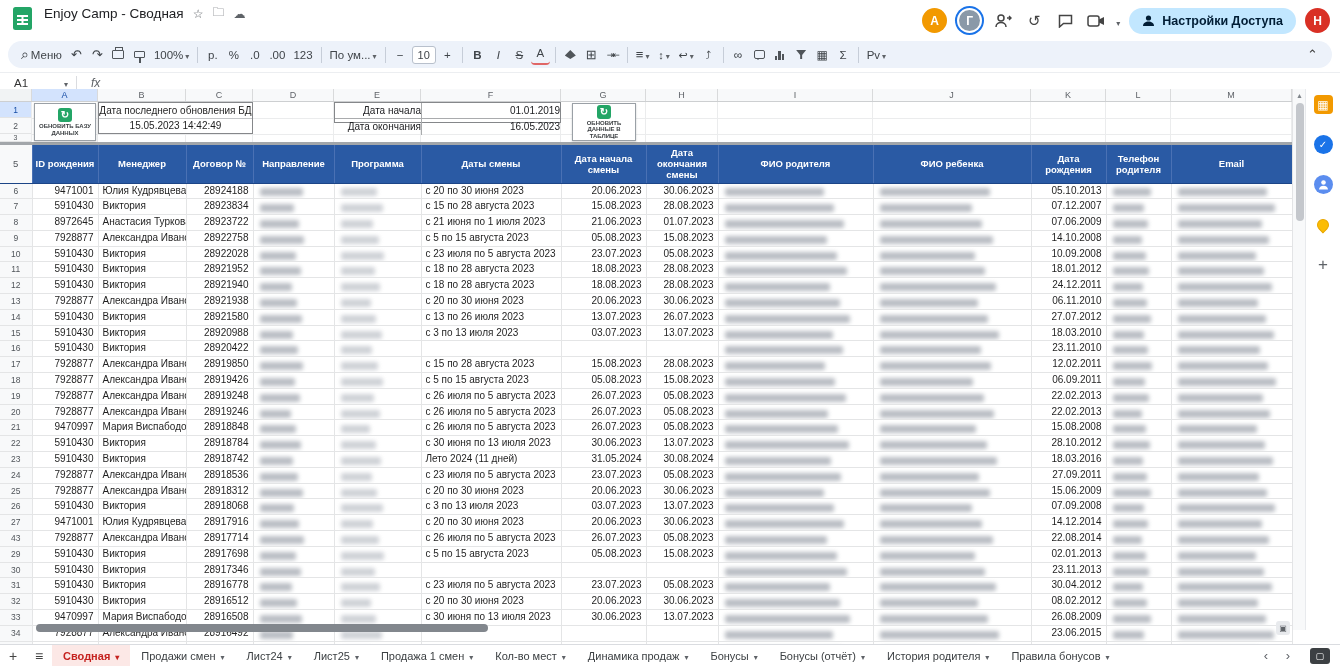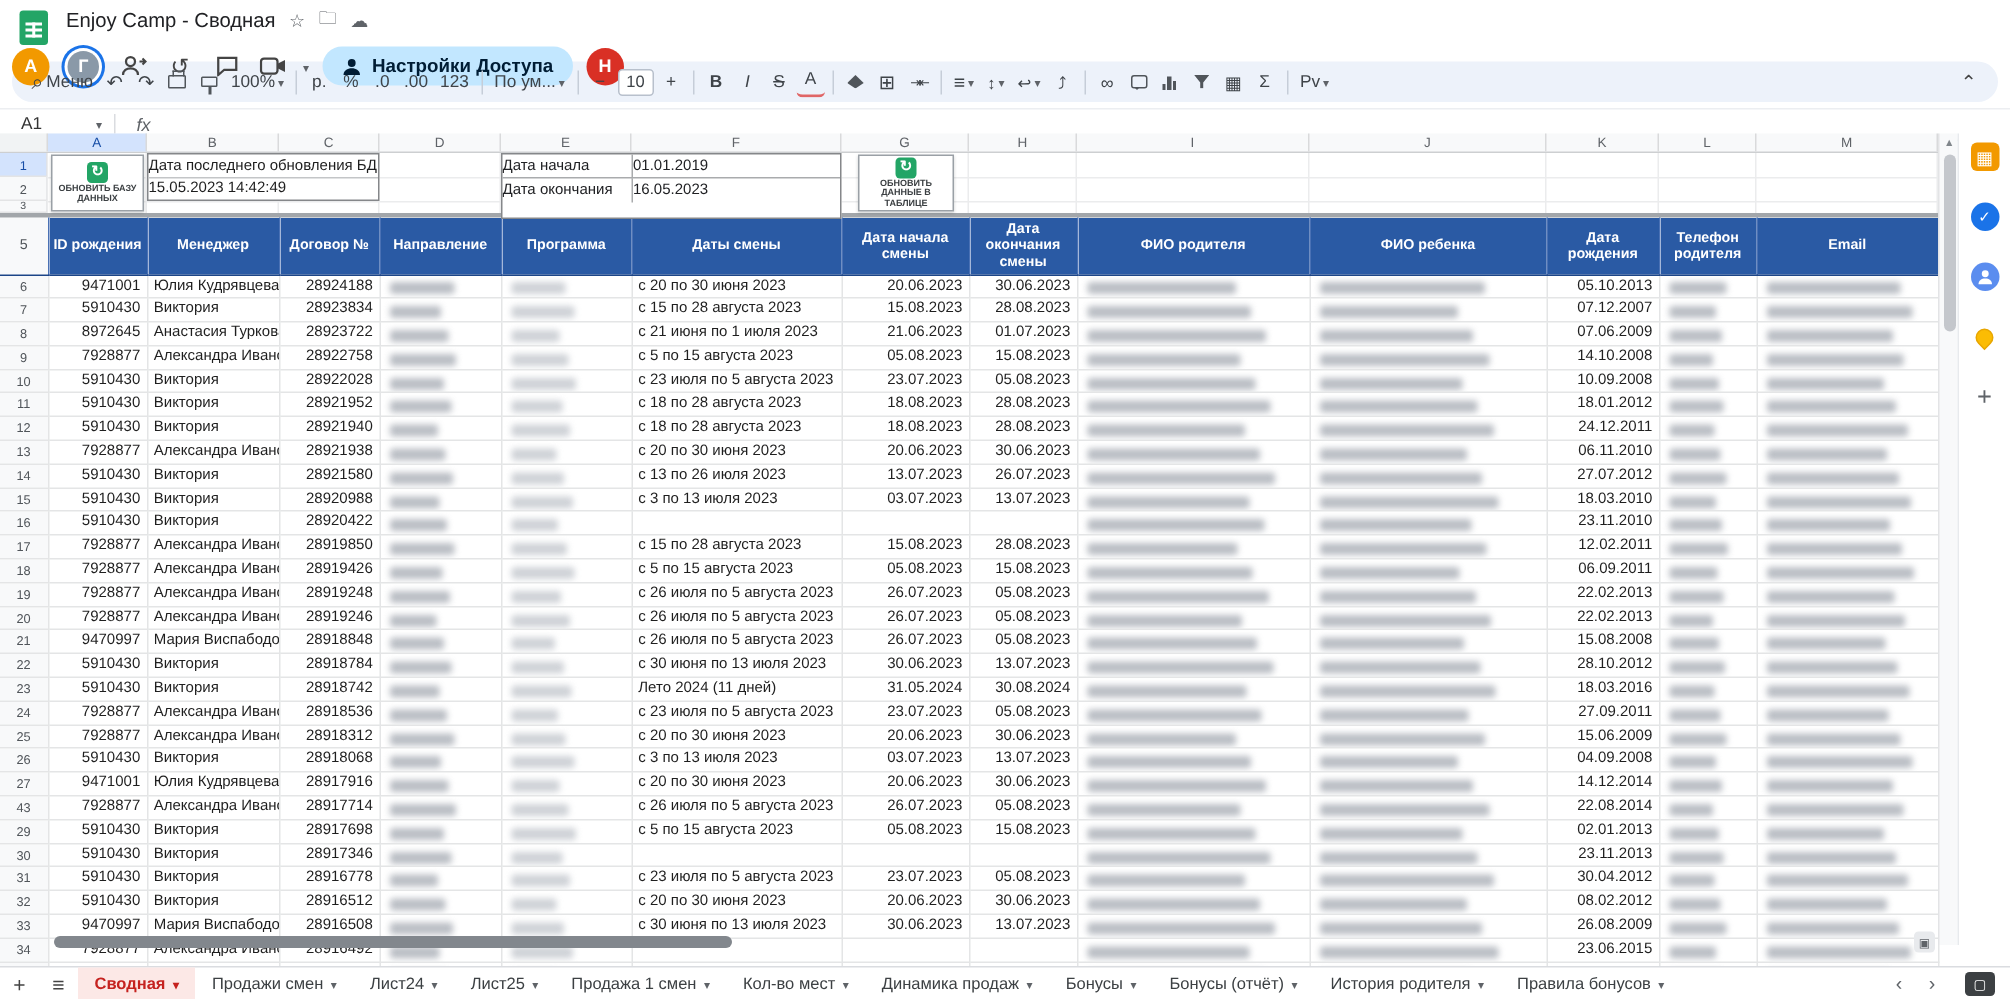--- a/index.html
+++ b/index.html
@@ -1,20 +1,20 @@
 <!DOCTYPE html>
 <html><head>
 <meta charset="utf-8">
 <style>
   * { box-sizing: border-box; margin: 0; padding: 0; }
   html,body { width:1340px; height:666px; overflow:hidden; background:#fff;
     font-family:"Liberation Sans", sans-serif; color:#202124; }
 
   
-  .topbar { height:38px; display:flex; justify-content:space-between; padding:3px 10px 0 8px;flex-direction:column; }
+  .topbar { height:38px; display:flex; justify-content:space-between; padding:3px 10px 0 8px; }
   .tb-left { display:flex; }
   .logo { width:25px; height:25px; margin:3px 9px 0 2px; flex:0 0 auto; }
   .title-row { display:flex; align-items:center; gap:9px; font-size:13.5px; }
   .doc-ic { font-size:12px; color:#5f6368; }
   .menubar { display:flex; margin-top:1px; }
   .menu-item { font-size:12px; color:#202124; padding:1px 7px; border-radius:4px; cursor:default; }
   .tb-right { display:flex; align-items:center; gap:9px; }
   .avatar { width:25px; height:25px; border-radius:50%; color:#fff; font-size:12px; font-weight:bold;
             display:flex; align-items:center; justify-content:center; }
   .av-a { background:#f29900; }
@@ -80,26 +80,26 @@
 
   .toprows { position:relative; height:40px; background:#fff; overflow:visible; }
   .rn { position:absolute; left:0; width:32px; background:#f8f9fa; color:#50555a; font-size:8.5px;
         display:flex; align-items:center; justify-content:center; border-right:1px solid #cdcfd1;
         border-bottom:1px solid #e3e4e5; }
   .rn.sel { background:#d3e3fd; color:#174ea6; }
   .gl-v { position:absolute; top:0; bottom:0; width:1px; background:#ebeced; }
   .gl-h { position:absolute; left:32px; right:0; height:1px; background:#ebeced; }
 
   .info-box { position:absolute; border:1px solid #85878a; font-size:10px; color:#1e1e1e;
-              text-align:left; background:#fff; z-index:2; }
+              text-align:center; background:#fff; z-index:2; }
   .info-box .lbl { height:16px; line-height:16px; border-bottom:1px solid #c3c5c7; overflow:hidden; white-space:nowrap; }
   .info-box .val { height:14px; line-height:14px; }
-  .ef-grid { position:absolute; left:334px; top:0; width:227px; height:44px; display:grid;
+  .ef-grid { position:absolute; left:334px; top:0; width:227px; height:21px; display:grid;
              grid-template-columns:87px 138px; grid-template-rows:16px 16px; z-index:2; background:#fff;
-             border:1px solid #85878a; font-size:10px; text-align:left; }
+             border:1px solid #85878a; font-size:10px; text-align:right; }
   .ef-grid div { border-right:1px solid #a9abad; border-bottom:1px solid #a9abad; line-height:15px;
                  overflow:hidden; white-space:nowrap; }
   .ef-grid div:nth-child(2n) { border-right:none; }
   .ef-grid div:nth-child(n+3) { border-bottom:none; }
 
   .sheet-btn { position:absolute; top:1px; background:#fff; border:1px solid #9aa0a6; z-index:3;
                box-shadow:0 1px 2px rgba(60,64,67,.25); display:flex; flex-direction:column;
                align-items:center; justify-content:center; gap:1px; text-align:center;
                font-size:6px; font-weight:bold; color:#3c4043; line-height:6.5px; padding:2px 1px; }
   .btn-ic { width:14px; height:14px; background:#23a566; border-radius:3px; color:#fff; font-size:10px;
@@ -987,21 +987,21 @@
           </td>
           <td class="al-l">с 3 по 13 июля 2023</td>
           <td class="al-r">03.07.2023</td>
           <td class="al-r">13.07.2023</td>
           <td>
             <div class="blur" style="width: 75%;"></div>
           </td>
           <td>
             <div class="blur" style="width: 62%;"></div>
           </td>
-          <td class="al-r">04.09.2008</td>
+          <td class="al-r">07.09.2008</td>
           <td>
             <div class="blur" style="width: 57%;"></div>
           </td>
           <td>
             <div class="blur" style="width: 87%;"></div>
           </td>
         </tr>
         <tr>
           <td class="rownum">27</td>
           <td class="al-r">9471001</td>

